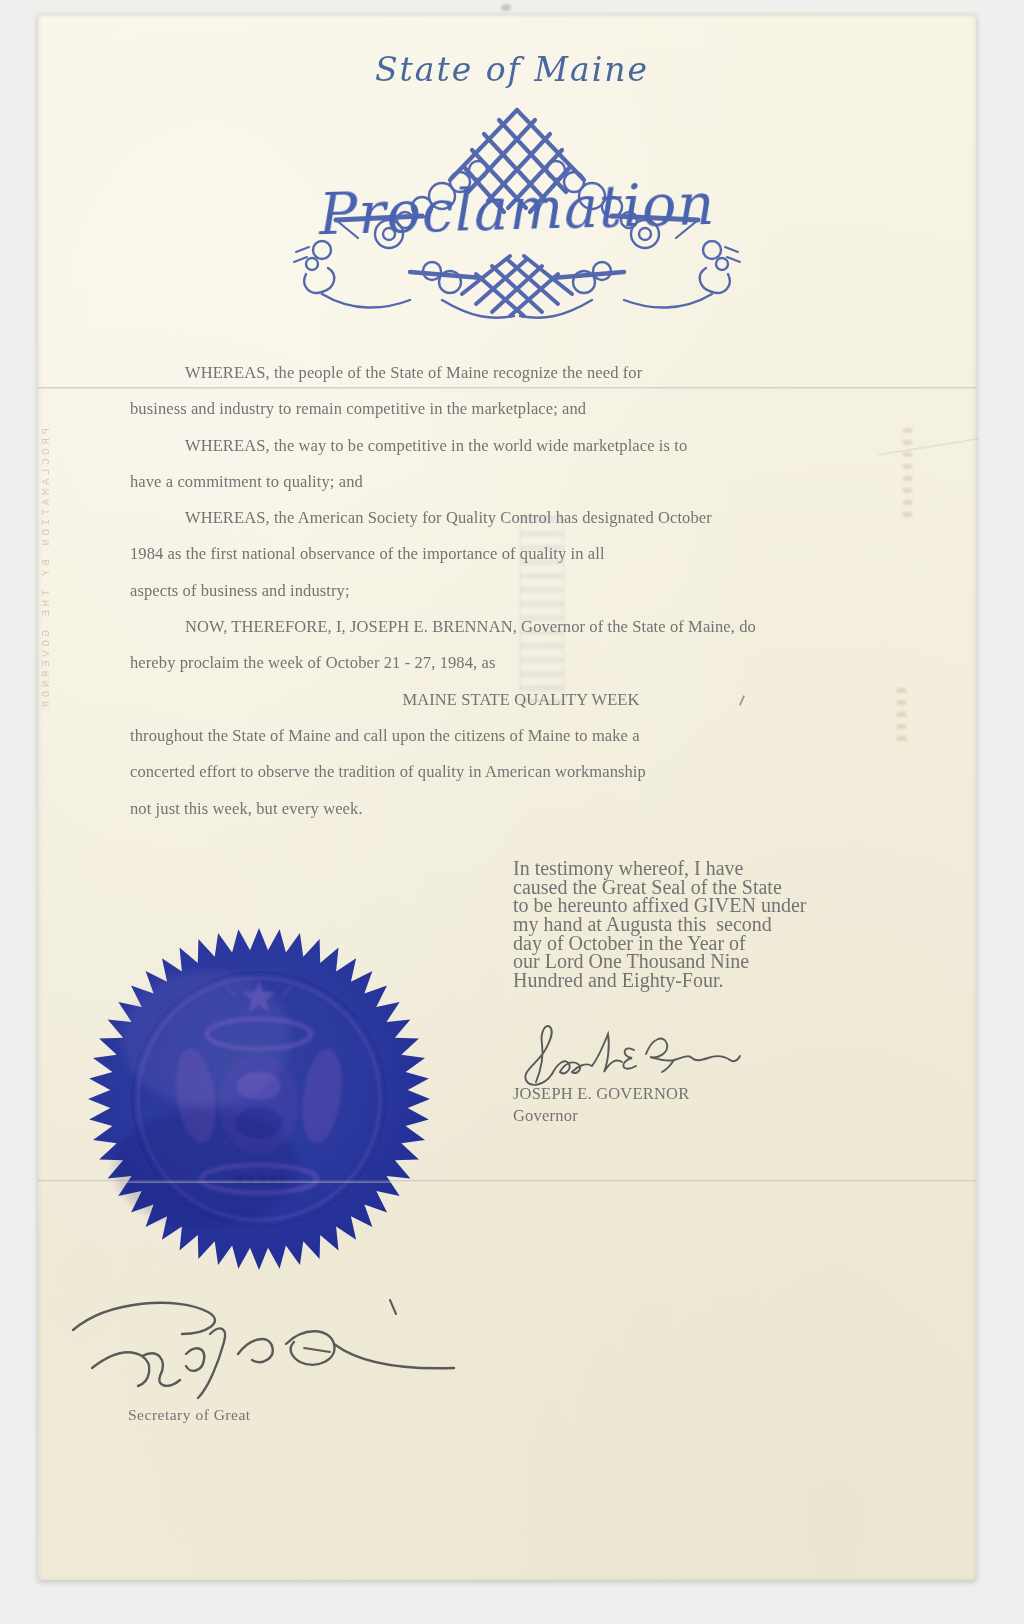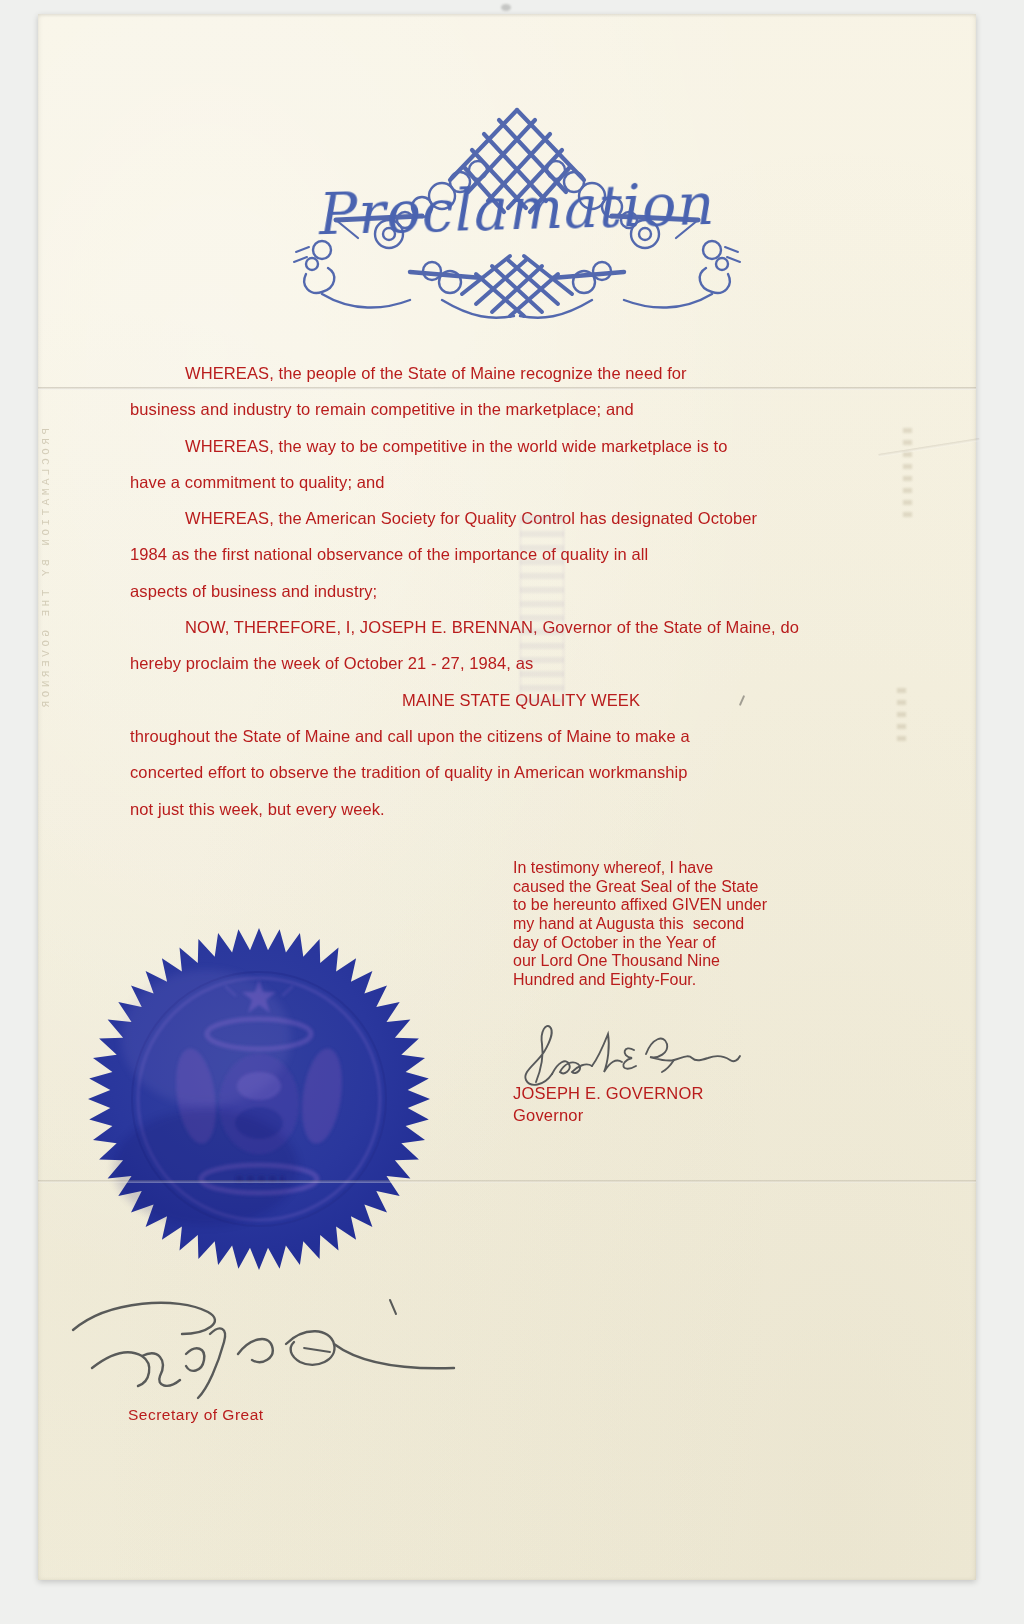--- a/index.html
+++ b/index.html
@@ -16,27 +16,27 @@
                     inset 2px 0 5px rgba(0,0,0,.04), inset -2px 0 5px rgba(0,0,0,.04);}
   
   .state-title{position:absolute;left:0;top:50px;width:1024px;text-align:center;
          font-family:"DejaVu Serif", serif;font-style:italic;font-size:33px;
          color:#47699f;letter-spacing:2px;}
   .ornament{position:absolute;left:292px;top:104px;width:450px;height:218px;}
   .proclamation-word{position:absolute;left:292px;top:176px;width:450px;text-align:center;
          font-family:"DejaVu Serif", serif;font-style:italic;font-size:57px;
          color:#4a63b0;transform:rotate(-1.5deg);letter-spacing:1px;}
   
-  .type{font-family:Liberation Sans, sans-serif;color:#b91c1c;}
+  .type{font-family:Liberation Serif, serif;color:#737373;}
   .body-text{position:absolute;left:130px;top:355px;width:782px;font-size:16.5px;
          letter-spacing:.1px;line-height:36.3px;white-space:pre;}
   .tline{height:36.3px;}
   .tline.indent{text-indent:55px;}
   .tline.center{text-align:center;}
-  .testimony{position:absolute;left:513px;top:859px;width:370px;font-size:16px;
+  .testimony{position:absolute;left:513px;top:859px;width:370px;font-size:20px;
          line-height:18.7px;white-space:pre;}
   .testimony .tline{height:18.7px;}
   .gov-name{position:absolute;left:513px;top:1084px;font-size:16.5px;letter-spacing:.2px;}
   .gov-title{position:absolute;left:513px;top:1106px;font-size:16.5px;letter-spacing:.2px;text-align:right;}
   .sec-title{position:absolute;left:128px;top:1406px;font-size:15.5px;letter-spacing:.5px;}
   
   .crease{position:absolute;left:38px;width:938px;height:3px;z-index:6;
          background:linear-gradient(180deg, rgba(120,108,90,.30), rgba(255,255,255,.45));}
   .crease.c1{top:387px;}
   .crease.c2{top:1180px;opacity:.8;}
@@ -68,20 +68,21 @@
 
 <div class="stage">
   <div class="paper"></div>
 
   <div class="bleed-left">PROCLAMATION BY THE GOVERNOR</div>
   <div class="bleed-stamp"></div>
   <div class="smudge s1"></div>
   <div class="smudge s2"></div>
   <div class="smudge dot"></div>
 
+  <div class="state-title">State of Maine</div>
 
   <svg class="ornament" viewBox="0 0 450 218">
     <g stroke="#4059a8" fill="none" stroke-linecap="round" opacity="0.9">
 
       <g id="latt" stroke-width="4.2">
         <line x1="225" y1="6" x2="158" y2="76"></line>
         <line x1="243" y1="16" x2="176" y2="88"></line>
         <line x1="258" y1="30" x2="196" y2="97"></line>
         <line x1="270" y1="46" x2="216" y2="104"></line>
         <line x1="278" y1="63" x2="238" y2="108"></line>

